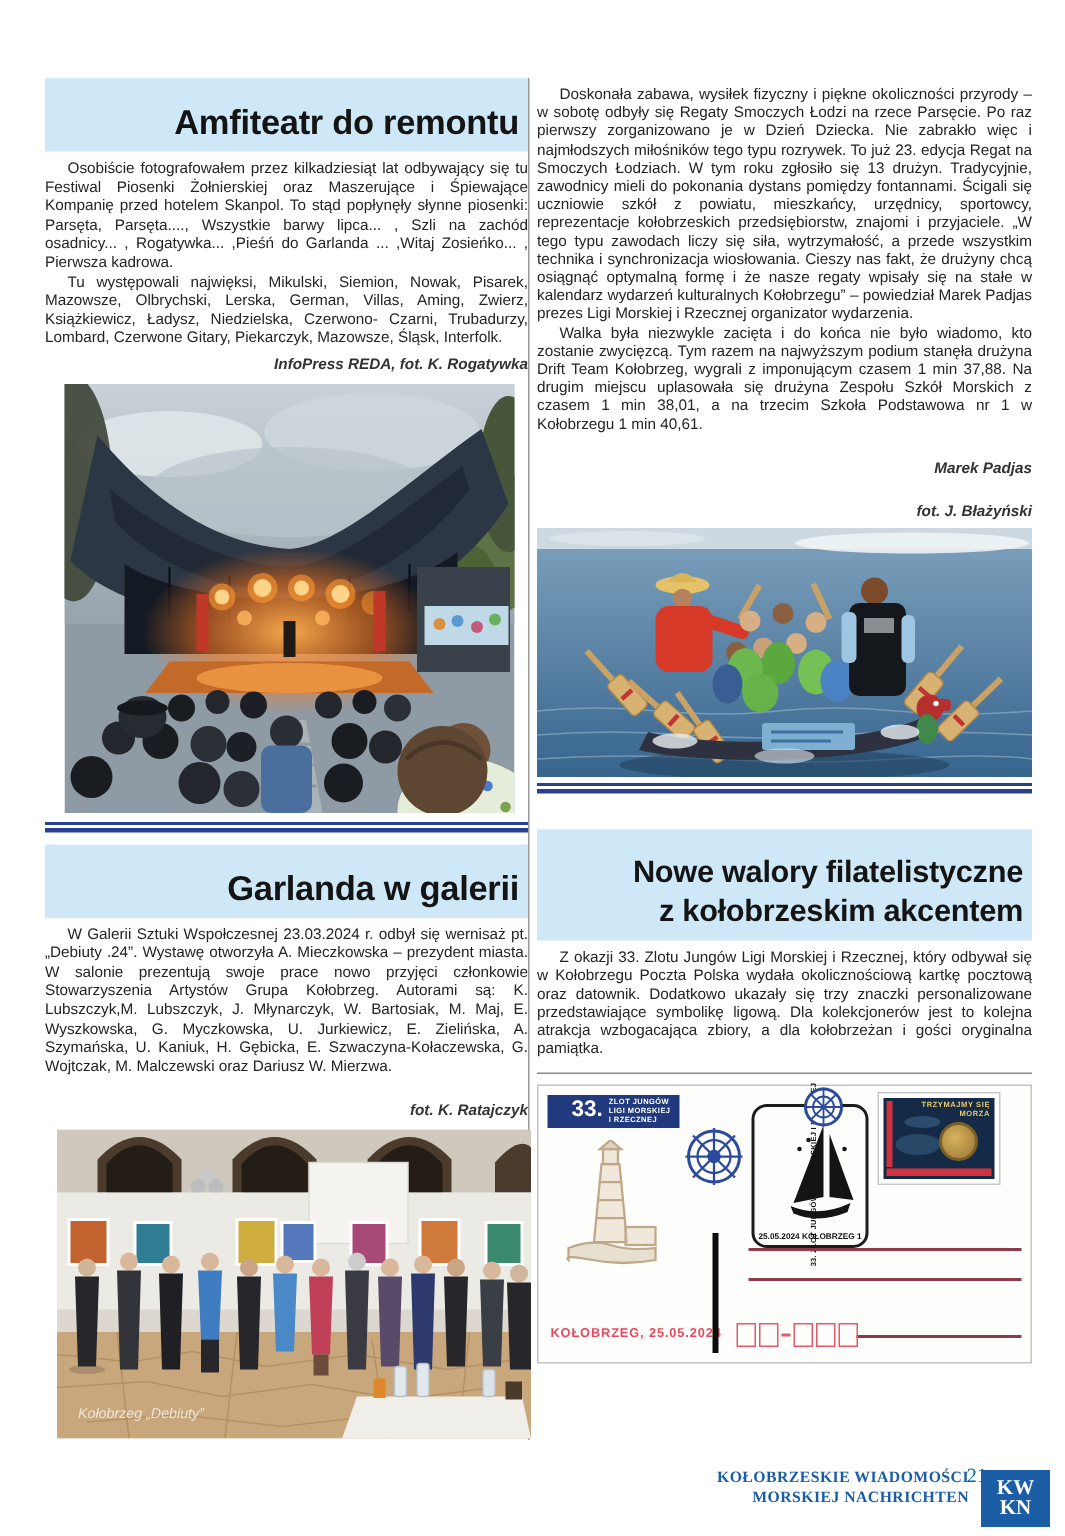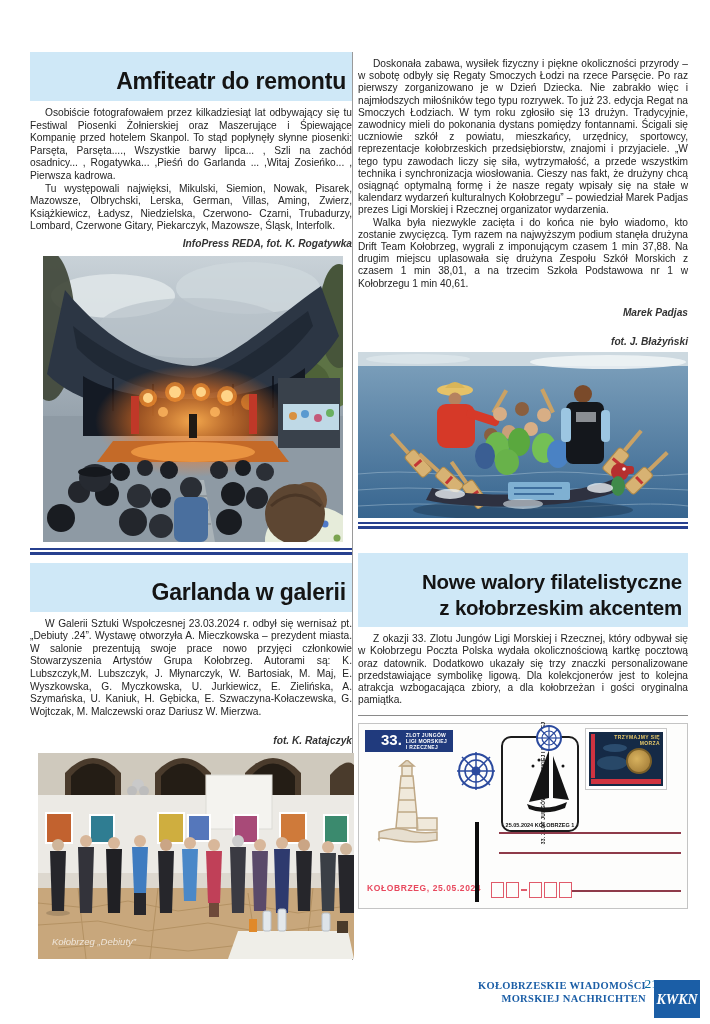--- a/index.html
+++ b/index.html
@@ -46,22 +46,22 @@
   .pc-line{position:absolute;border-bottom:2px solid #8e3a4a;}
   .pc-codes{position:absolute;left:132px;top:158px;display:flex;gap:2px;align-items:center;}
   .pc-codes .box{width:11px;height:14px;border:1.5px solid #e05a6a;}
   .pc-codes .dash{width:6px;height:2px;background:#e05a6a;}
   
   #page-number{position:absolute;left:30px;top:976px;width:628px;text-align:right;
        font-family:"Liberation Serif",serif;font-size:13.5px;color:#0369a1;}
   #footer-brand{position:absolute;right:64px;top:980px;text-align:right;color:#1b5ea6;
        font-family:"Liberation Serif",serif;font-weight:bold;font-size:10.5px;line-height:12.5px;letter-spacing:.3px;}
   #footer-logo{position:absolute;right:10px;top:980px;width:46px;height:38px;background:#1b5ea6;color:#fff;
-       font-family:"Liberation Serif",serif;font-weight:bold;font-style:italic;font-size:14px;line-height:13px;
-       display:flex;flex-direction:row;align-items:center;justify-content:center;}
+       font-family:"Liberation Serif",serif;font-weight:bold;font-size:14px;line-height:13px;
+       display:flex;flex-direction:column;align-items:center;justify-content:center;}
   .wm-text{font-family:"Liberation Sans",sans-serif;font-style:italic;}
 </style>
 </head>
 <body>
 
 <div id="page">
 
   <div id="col-divider"></div>
 
   <div class="col" id="col-left">

